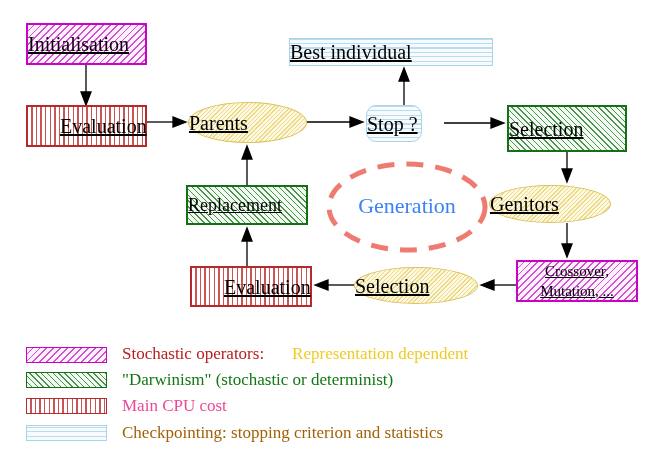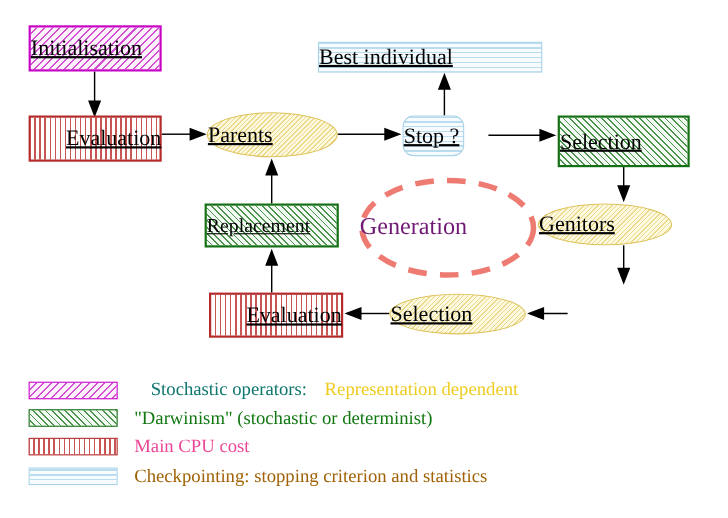--- a/index.html
+++ b/index.html
@@ -30,27 +30,27 @@
   .hatch-cyan{
     border:1.5px solid #a8d3e8;
     background:repeating-linear-gradient(0deg,#f7fbfe 0,#f7fbfe 3.2px,#b9dcee 3.2px,#b9dcee 4.4px);
   }
   .hatch-yellow{
     border:1.5px solid #dcc25a;
     background:repeating-linear-gradient(135deg,#fdf9e0 0,#fdf9e0 2px,#ecd98a 2px,#ecd98a 3px);
   }
   #connector-layer{position:absolute;left:0;top:0;pointer-events:none;}
   .gen-label{
-    position:absolute;left:327px;top:193px;width:160px;text-align:left;
-    color:#701a75;font-size:22px;
+    position:absolute;left:327px;top:193px;width:160px;text-align:center;
+    color:#3b82f6;font-size:22px;
   }
   .legend-swatch{position:absolute;box-sizing:border-box;width:81px;height:16px;}
   .legend-text{position:absolute;left:122px;font-size:17px;white-space:nowrap;line-height:18px;}
-  .t-magenta{color:#0f766e;margin-left:15px;}
-  .t-yellow{color:#eecc22;margin-left:16px;}
+  .t-magenta{color:#b91c1c;}
+  .t-yellow{color:#eecc22;margin-left:28px;}
   .t-green{color:#117711;}
   .t-red{color:#ec4899;}
   .t-cyan{color:#a16207;}
 </style>
 </head>
 <body>
 
 <div id="canvas">
 
   <svg id="connector-layer" width="662" height="471" viewBox="0 0 662 471">
@@ -129,20 +129,24 @@
   </div>
 
   <div class="node hatch-red" style="left:190px;top:266px;width:122px;height:41px">
     <span>Evaluation</span>
   </div>
 
   <div class="node ellipse hatch-yellow" style="left:354px;top:267px;width:124px;height:37px">
     <span>Selection</span>
   </div>
 
+  <div class="node hatch-magenta small" style="left:516px;top:260px;width:122px;height:42px">
+    <span>Crossover,</span>
+    <span>Mutation, ...</span>
+  </div>
 
   <div class="legend-swatch hatch-magenta" style="left:26px;top:347px;border-width:1.5px"></div>
   <div class="legend-text" style="top:345px">
     <span class="t-magenta">Stochastic operators:</span><span class="t-yellow">Representation dependent</span>
   </div>
 
   <div class="legend-swatch hatch-green" style="left:26px;top:372px;border-width:1.5px"></div>
   <div class="legend-text" style="top:371px">
     <span class="t-green">"Darwinism" (stochastic or determinist)</span>
   </div>

